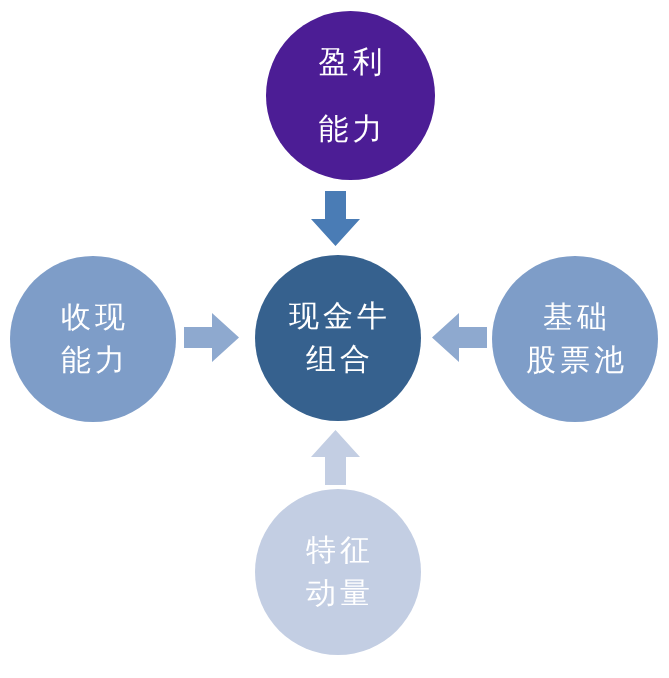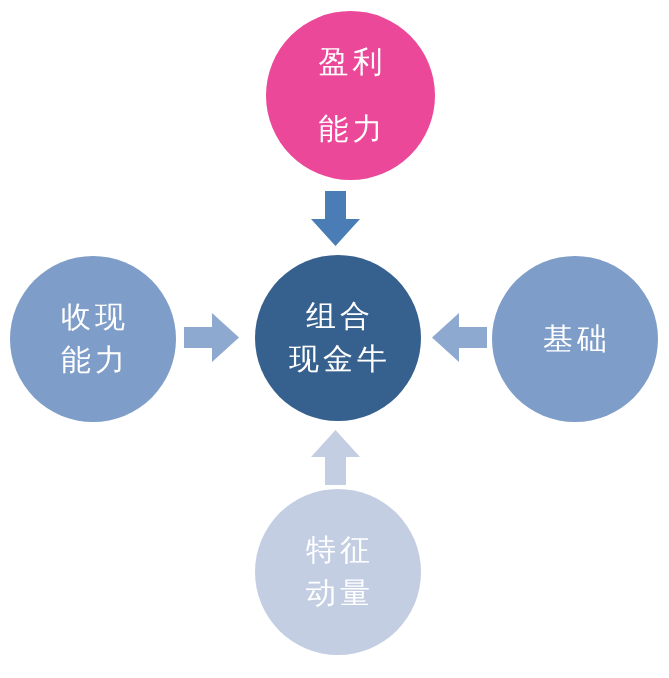--- a/index.html
+++ b/index.html
@@ -61,21 +61,21 @@
   #arrow-bottom { left: 311px; top: 430px; width: 49px;  height: 55px; }
   #arrow-left   { left: 184px; top: 313px; width: 55px;  height: 49px; }
   #arrow-right  { left: 432px; top: 313px; width: 55px;  height: 49px; }
   .arrow svg { display: block; width: 100%; height: 100%; }
 </style>
 </head>
 <body>
 
 <div id="diagram-canvas">
 
-  <div class="node" id="node-top" style="background:#ec4899;gap:24px;">
+  <div class="node" id="node-top" style="background:#4c1d95;gap:24px;">
     <div class="node-line">盈利</div>
     <div class="node-line">能力</div>
   </div>
 
   <div class="arrow" id="arrow-top">
     <svg viewBox="0 0 49 55" preserveAspectRatio="none" aria-hidden="true">
       <polygon points="14,0 35,0 35,28 49,28 24.5,55 0,28 14,28" fill="#4A7CB5"></polygon>
     </svg>
   </div>
 
@@ -84,32 +84,33 @@
     <div class="node-line">能力</div>
   </div>
 
   <div class="arrow" id="arrow-left">
     <svg viewBox="0 0 55 49" preserveAspectRatio="none" aria-hidden="true">
       <polygon points="0,14 28,14 28,0 55,24.5 28,49 28,35 0,35" fill="#8EA9CF"></polygon>
     </svg>
   </div>
 
   <div class="node" id="node-center" style="background:#36618E;">
+    <div class="node-line">现金牛</div>
     <div class="node-line">组合</div>
-    <div class="node-line">现金牛</div>
   </div>
 
   <div class="arrow" id="arrow-right">
     <svg viewBox="0 0 55 49" preserveAspectRatio="none" aria-hidden="true">
       <polygon points="55,14 27,14 27,0 0,24.5 27,49 27,35 55,35" fill="#8EA9CF"></polygon>
     </svg>
   </div>
 
   <div class="node" id="node-right" style="background:#7E9DC8;">
     <div class="node-line">基础</div>
+    <div class="node-line">股票池</div>
   </div>
 
   <div class="arrow" id="arrow-bottom">
     <svg viewBox="0 0 49 55" preserveAspectRatio="none" aria-hidden="true">
       <polygon points="24.5,0 49,27 35,27 35,55 14,55 14,27 0,27" fill="#C3CEE3"></polygon>
     </svg>
   </div>
 
   <div class="node" id="node-bottom" style="background:#C3CEE3;">
     <div class="node-line">特征</div>

